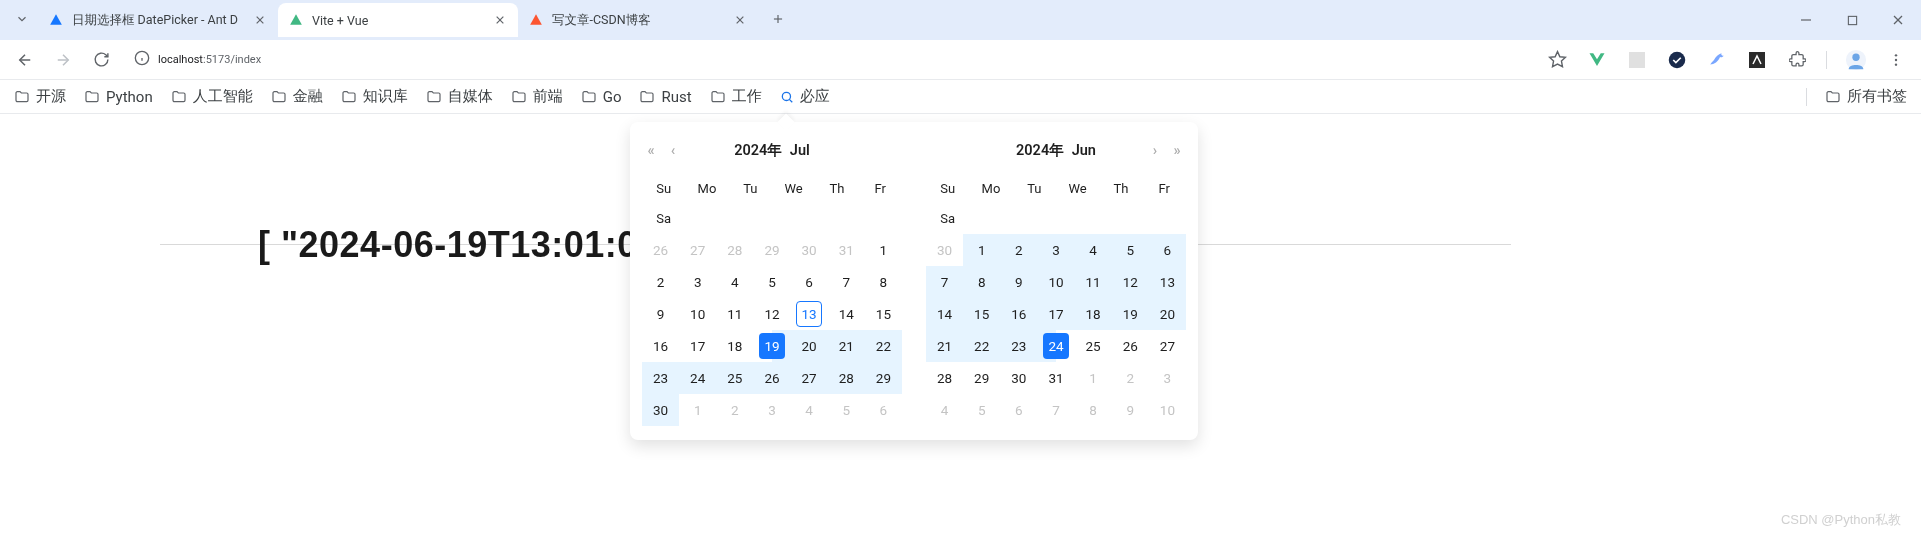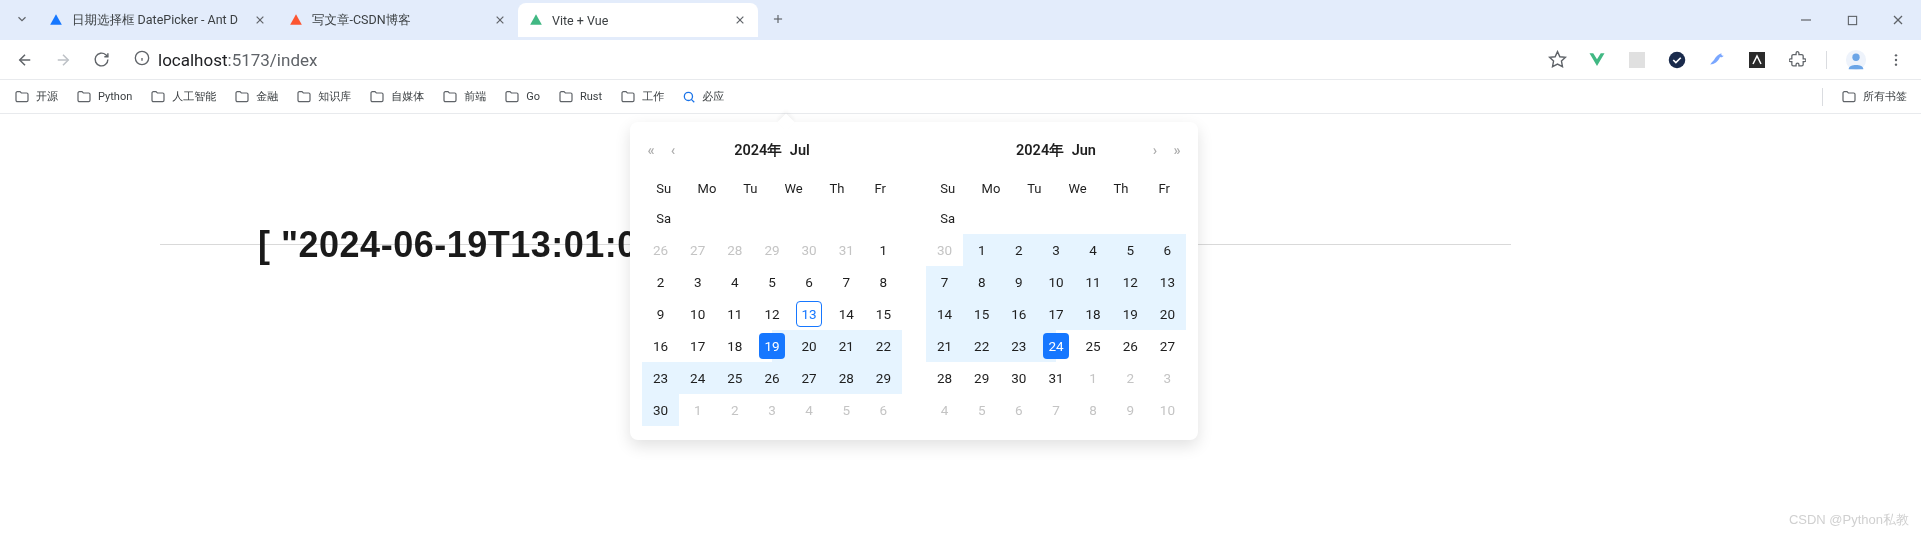--- a/index.html
+++ b/index.html
@@ -14,29 +14,29 @@
   .tab .title { flex:1; white-space:nowrap; overflow:hidden; text-overflow:ellipsis; }
   .tab .close { width:16px; height:16px; display:flex; align-items:center; justify-content:center; color:#5f6368; }
   .new-tab { width:28px; height:28px; display:flex; align-items:center; justify-content:center; margin-left:6px; margin-bottom:3px; color:#5f6368; }
   .win-ctrls { position:absolute; right:0; top:0; height:40px; display:flex; }
   .win-btn { width:46px; display:flex; align-items:center; justify-content:center; color:#5f6368; }
 
   
   .addr-bar { height:40px; background:#fff; display:flex; align-items:center; padding:0 8px; gap:4px; border-bottom:1px solid #e8eaed; }
   .nav-btn { width:34px; height:34px; display:flex; align-items:center; justify-content:center; color:#5f6368; border-radius:50%; }
   .nav-btn.disabled { color:#bdc1c6; }
-  .url-box { flex:1; height:32px; display:flex; align-items:center; padding:0 12px; gap:8px; font-size:17px; color:#202124; }
+  .url-box { flex:1; height:32px; display:flex; align-items:center; padding:0 12px; gap:8px; font-size:11px; color:#202124; }
   .url-box .lock { color:#5f6368; }
   .url-box .host { color:#202124; }
   .url-box .path { color:#5f6368; }
   .addr-right { display:flex; align-items:center; gap:18px; padding-right:6px; }
   .icon-btn { width:22px; height:22px; display:flex; align-items:center; justify-content:center; color:#5f6368; }
 
   
-  .bm-bar { height:34px; background:#fff; display:flex; align-items:center; padding:0 14px; gap:18px; font-size:11px; color:#3c4043; border-bottom:1px solid #e8eaed; }
+  .bm-bar { height:34px; background:#fff; display:flex; align-items:center; padding:0 14px; gap:18px; font-size:15px; color:#3c4043; border-bottom:1px solid #e8eaed; }
   .bm-item { display:flex; align-items:center; gap:6px; }
   .bm-item svg { color:#5f6368; }
   .bm-spacer { flex:1; }
   .bm-divider { width:1px; height:18px; background:#dadce0; }
 
   
   .page { position:relative; height:calc(535px - 40px - 40px - 34px); background:#fff; }
   .page::before { content:""; position:absolute; left:160px; right:410px; top:130px; border-top:1px solid #d9d9d9; }
   .big-text { position:absolute; top:110px; left:258px; font-size:36px; font-weight:700; font-family:"Segoe UI", Arial, sans-serif; color:#1a1a1a; letter-spacing:0.5px; white-space:nowrap; }
 
@@ -54,21 +54,21 @@
   .days { display:grid; grid-template-columns:repeat(7,1fr); }
   .cell { height:32px; display:flex; align-items:center; justify-content:center; font-size:13.5px; color:#1f1f1f; position:relative; }
   .cell.outside { color:#c4c4c4; }
   .cell .inner { width:26px; height:26px; line-height:26px; text-align:center; border-radius:4px; }
   .cell.today .inner { border:1px solid #1677ff; color:#1677ff; line-height:24px; }
   .cell.sel .inner { background:#1677ff; color:#fff; }
   .cell.range { background:#e6f4ff; }
   .cell.range-start { background:linear-gradient(to right, transparent 50%, #e6f4ff 50%); }
   .cell.range-end { background:linear-gradient(to right, #e6f4ff 50%, transparent 50%); }
 
-  .watermark { position:absolute; right:12px; bottom:6px; font-size:13px; color:#d0d0d0; font-family:Arial; }
+  .watermark { position:absolute; right:20px; bottom:6px; font-size:13px; color:#d0d0d0; font-family:Arial; }
 
   .folder-svg, .nav-svg { flex-shrink:0; }
 </style>
 </head>
 <body>
 
 <div class="tab-bar">
   <div class="tab-drop">
     <svg width="14" height="14" viewBox="0 0 24 24" fill="none" stroke="currentColor" stroke-width="2">
         <polyline points="6 9 12 15 18 9"></polyline>
@@ -82,41 +82,41 @@
           </svg>
         </span>
         <span class="title">日期选择框 DatePicker - Ant D</span>
         <span class="close">
           <svg width="10" height="10" viewBox="0 0 12 12">
             <line x1="2" y1="2" x2="10" y2="10" stroke="currentColor" stroke-width="1.4"></line>
             <line x1="10" y1="2" x2="2" y2="10" stroke="currentColor" stroke-width="1.4"></line>
           </svg>
         </span>
       </div>
+      <div class="tab active">
+        <span class="favicon">
+          <svg width="14" height="14" viewBox="0 0 24 24">
+            <path d="M12 2 L22 20 L2 20 Z" fill="#41b883"></path>
+          </svg>
+        </span>
+        <span class="title">Vite + Vue</span>
+        <span class="close">
+          <svg width="10" height="10" viewBox="0 0 12 12">
+            <line x1="2" y1="2" x2="10" y2="10" stroke="currentColor" stroke-width="1.4"></line>
+            <line x1="10" y1="2" x2="2" y2="10" stroke="currentColor" stroke-width="1.4"></line>
+          </svg>
+        </span>
+      </div>
       <div class="tab">
         <span class="favicon">
           <svg width="14" height="14" viewBox="0 0 24 24">
             <path d="M12 2 L22 20 L2 20 Z" fill="#fc5531"></path>
           </svg>
         </span>
         <span class="title">写文章-CSDN博客</span>
-        <span class="close">
-          <svg width="10" height="10" viewBox="0 0 12 12">
-            <line x1="2" y1="2" x2="10" y2="10" stroke="currentColor" stroke-width="1.4"></line>
-            <line x1="10" y1="2" x2="2" y2="10" stroke="currentColor" stroke-width="1.4"></line>
-          </svg>
-        </span>
-      </div>
-      <div class="tab active">
-        <span class="favicon">
-          <svg width="14" height="14" viewBox="0 0 24 24">
-            <path d="M12 2 L22 20 L2 20 Z" fill="#41b883"></path>
-          </svg>
-        </span>
-        <span class="title">Vite + Vue</span>
         <span class="close">
           <svg width="10" height="10" viewBox="0 0 12 12">
             <line x1="2" y1="2" x2="10" y2="10" stroke="currentColor" stroke-width="1.4"></line>
             <line x1="10" y1="2" x2="2" y2="10" stroke="currentColor" stroke-width="1.4"></line>
           </svg>
         </span>
       </div>
     </div>
   <div class="new-tab">
     <svg width="14" height="14" viewBox="0 0 24 24" fill="none" stroke="currentColor" stroke-width="2">

